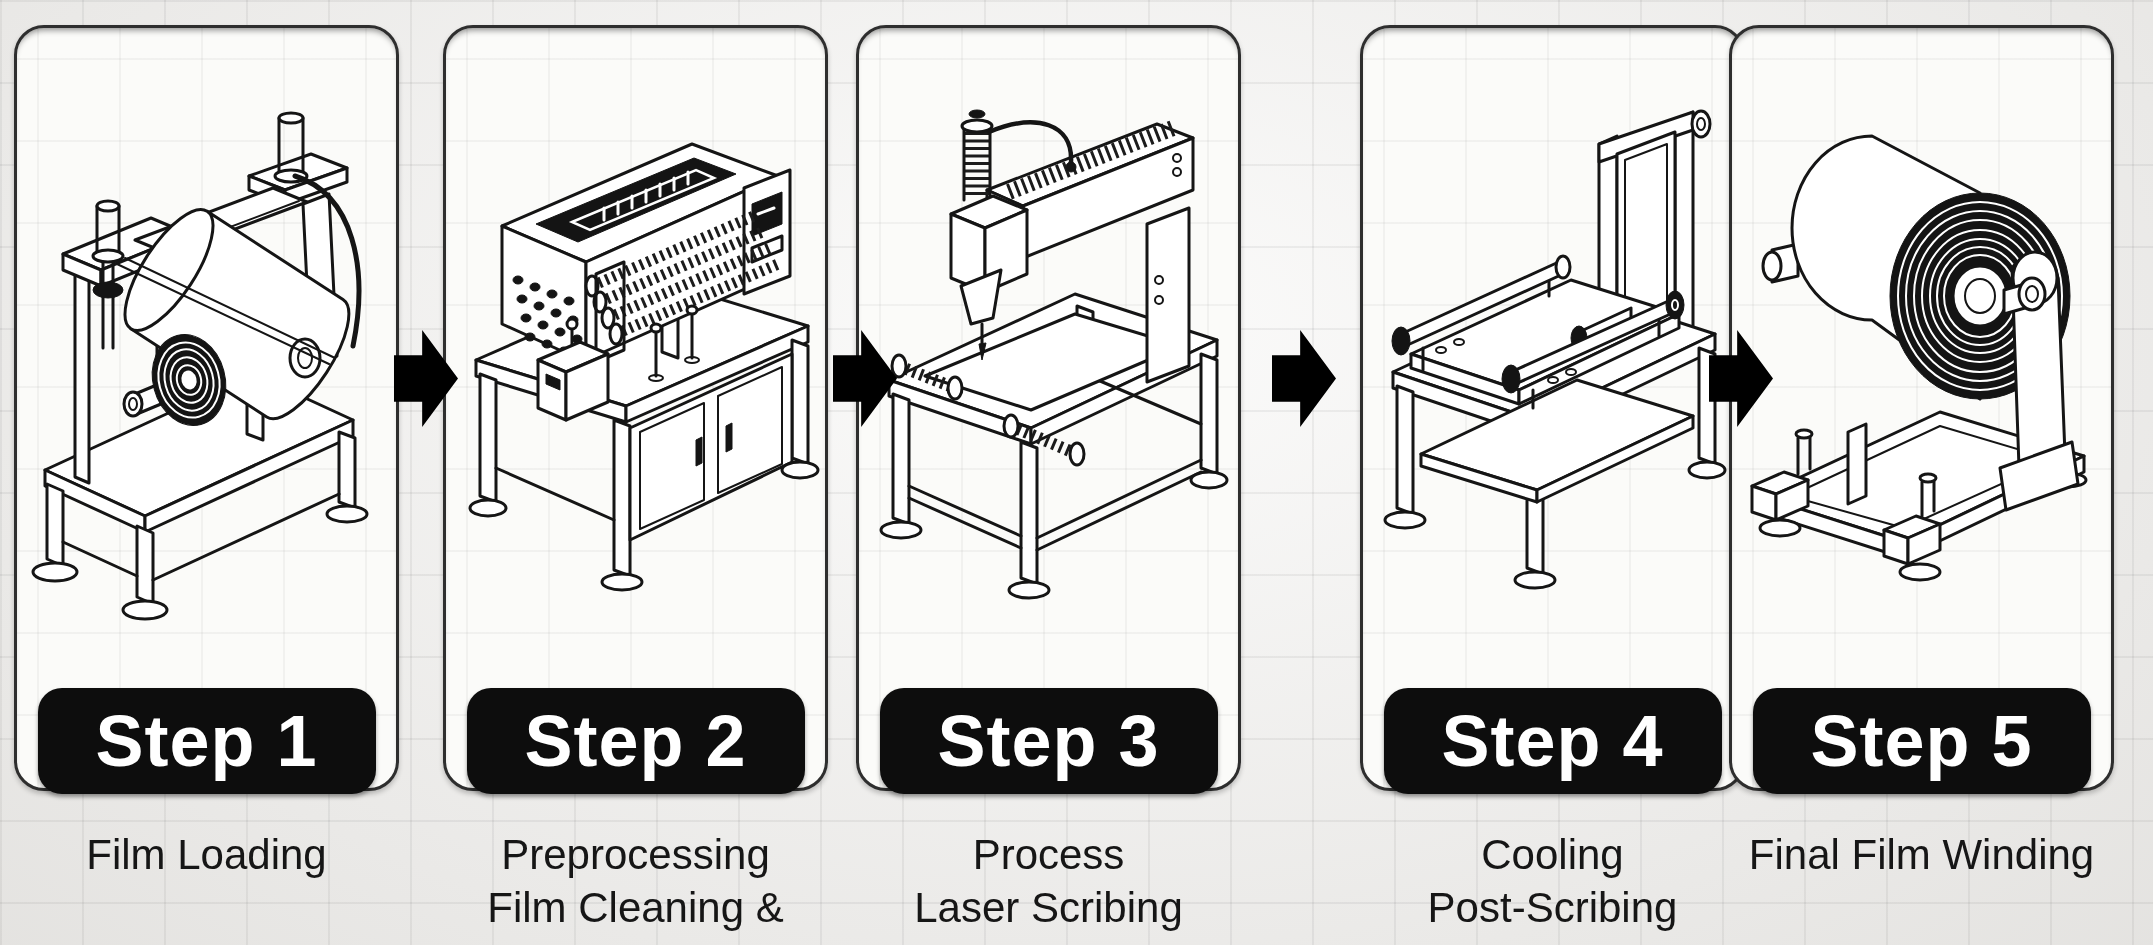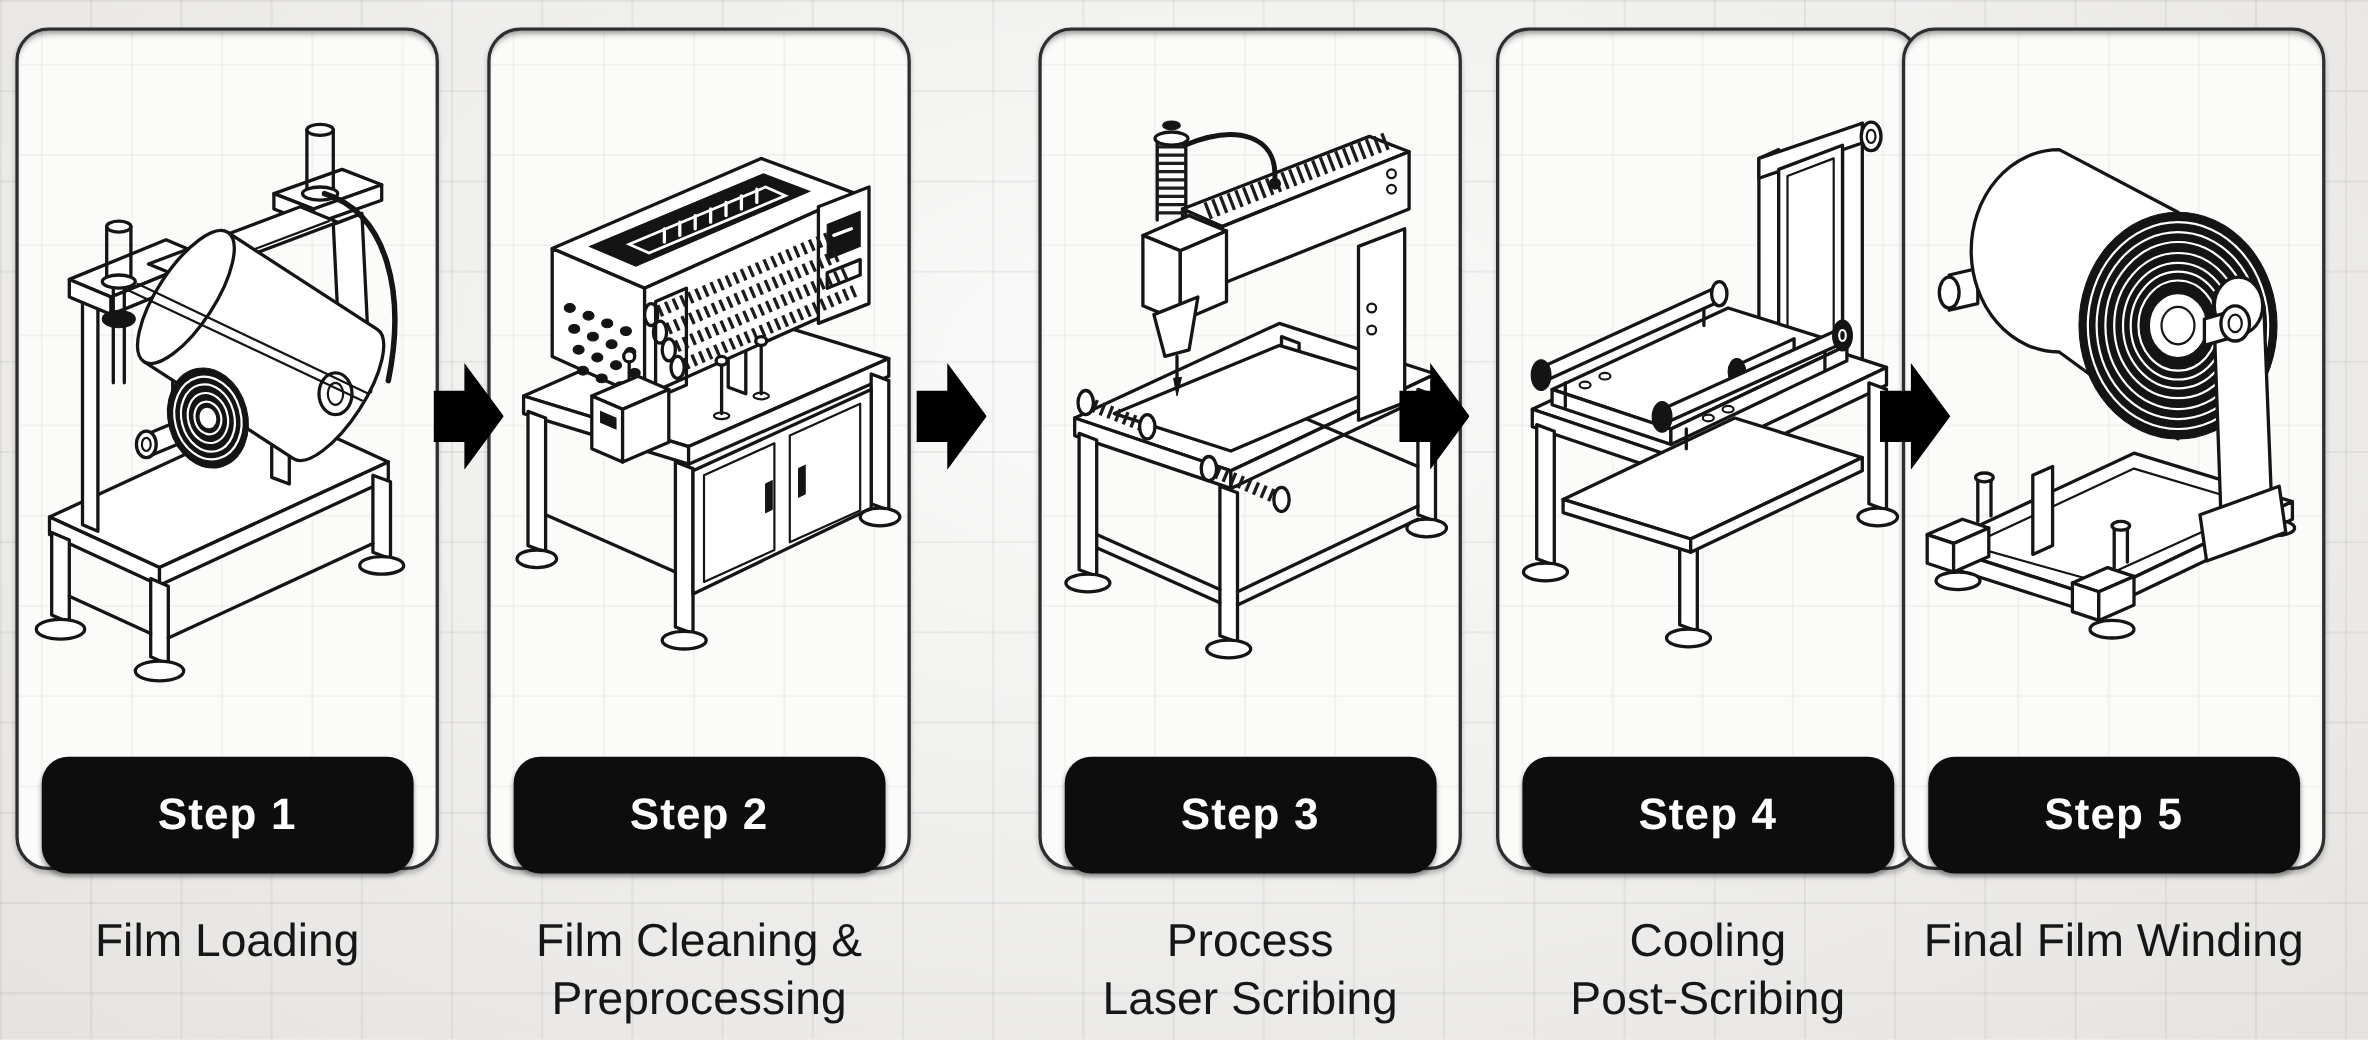--- a/index.html
+++ b/index.html
@@ -36,21 +36,21 @@
   }
   .illus{position:absolute;top:0;left:0;width:385px;height:660px;}
   .badge{
     position:absolute;left:50%;transform:translateX(-50%);
     top:660px;width:338px;height:106px;
     background:#0d0d0d;border-radius:24px;
     display:flex;align-items:center;justify-content:center;
     box-shadow:0 3px 4px rgba(0,0,0,0.35);
   }
   .badge span{
-    color:#ffffff;font-size:40px;font-weight:700;letter-spacing:1px;
+    color:#ffffff;font-size:72px;font-weight:700;letter-spacing:1px;
   }
   .caption{
     position:absolute;top:828px;left:50%;transform:translateX(-50%);
     width:480px;text-align:center;color:#161616;
     font-size:42px;line-height:53px;font-weight:400;
   }
   .caption div{white-space:nowrap;}
   .arrow{
     position:absolute;top:330px;width:64px;height:97px;background:#000;
     clip-path:polygon(0% 26%, 44% 26%, 44% 0%, 100% 50%, 44% 100%, 44% 74%, 0% 74%);
@@ -215,26 +215,26 @@
           <path class="fw" d="M92,332 L120,344 L120,392 L92,380 Z"></path>
           <path class="fw" d="M120,344 L162,326 L162,374 L120,392 Z"></path>
           <path class="fb" d="M100,346 l14,6 v10 l-14,-6 Z"></path>
         </g>
       </svg>
       <div class="badge">
         <span>Step 2</span>
       </div>
     </div>
     <div class="caption">
+      <div>Preprocessing</div>
       <div>Film Cleaning &amp;</div>
-      <div>Preprocessing</div>
     </div>
   </div>
 
-  <div class="step" style="left:944px">
+  <div class="step" style="left:856px">
     <div class="card">
       <svg class="illus" viewBox="0 0 385 660" aria-label="laser-scribing-machine">
         <g>
           <path class="fw" d="M30,352 L216,266 L358,312 L172,400 Z"></path>
           <path class="fw" d="M30,352 L172,400 L172,416 L30,368 Z"></path>
           <path class="fw" d="M172,400 L358,312 L358,328 L172,416 Z"></path>
           <path class="fw" d="M218,278 L234,284 L234,346 L218,340 Z"></path>
           <path class="fw" d="M34,366 L50,372 L50,496 L34,490 Z"></path>
           <path class="fw" d="M162,414 L178,420 L178,556 L162,550 Z"></path>
           <path class="fw" d="M342,326 L358,332 L358,446 L342,440 Z"></path>

